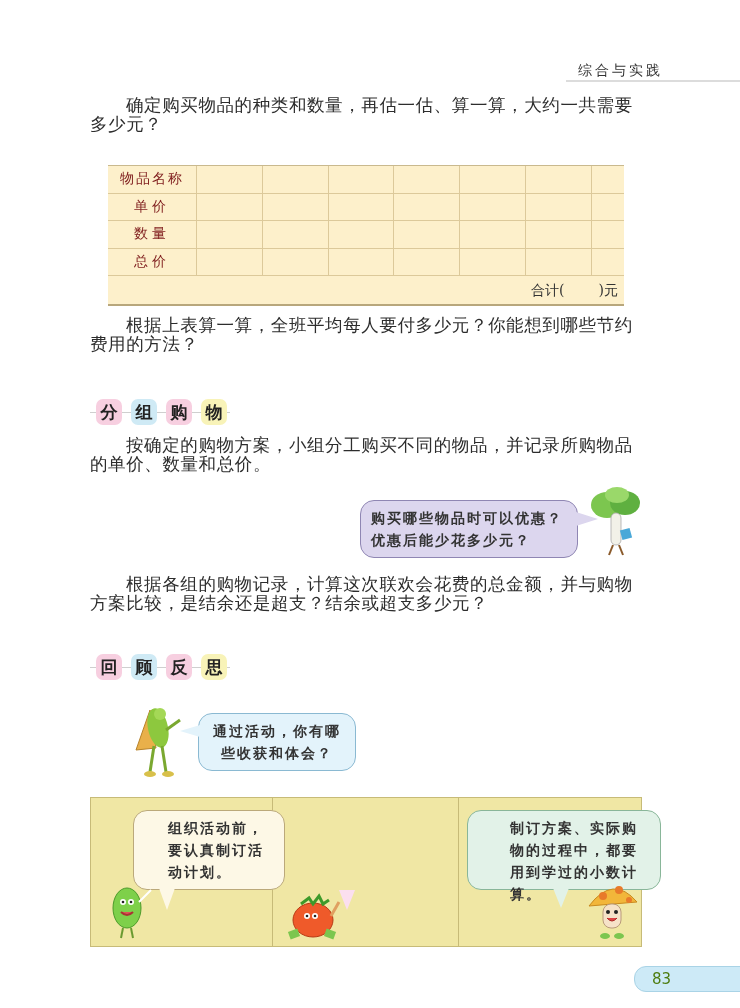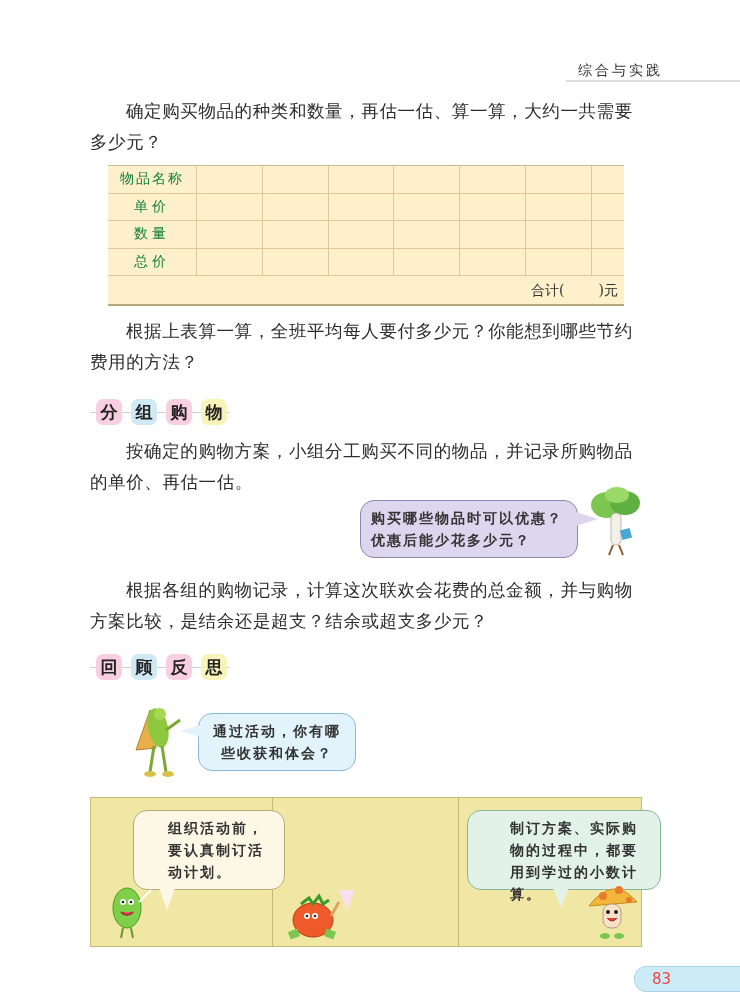--- a/index.html
+++ b/index.html
@@ -7,32 +7,32 @@
     width: 740px; height: 1008px; background: #ffffff; position: relative; overflow: hidden;
     font-family: "DejaVu Serif", "Liberation Serif", serif; color: #2b2b2b;
   }
   .header-section {
     position: absolute; left: 578px; top: 62px; font-size: 14px; letter-spacing: 3px; color: #333;
   }
   .header-rule {
     position: absolute; left: 566px; top: 80px; width: 174px; height: 2px; background: #dcdcdc;
   }
   .para {
-    position: absolute; left: 90px; width: 556px; font-size: 17.5px; line-height: 31px; letter-spacing: 0.6px;
+    position: absolute; left: 90px; width: 556px; font-size: 17.5px; line-height: 19px; letter-spacing: 0.6px;
     text-indent: 36px; color: #2d2d2d;
   }
   
   .plan-table {
     position: absolute; left: 108px; top: 165px; width: 516px; height: 138px; background: #fdf0cb;
     border-top: 1px solid #c9b98e; border-bottom: 2px solid #b8a77c;
   }
   .plan-table table { border-collapse: collapse; width: 100%; }
   .plan-table td {
     height: 26.5px; border-right: 1px solid #dcc99a; border-bottom: 1px solid #dcc99a; padding: 0;
-    font-size: 14px; text-align: center; letter-spacing: 4px; color: #15803d;
+    font-size: 14px; text-align: center; letter-spacing: 4px; color: #7f1d1d;
   }
   .plan-table td:last-child { border-right: none; }
   .plan-table td.label { width: 88px; }
   .total-line {
     position: absolute; right: 6px; bottom: 4px; font-size: 14px; color: #333;
   }
   .total-line .gap { display: inline-block; width: 34px; }
   
   .section-head { position: absolute; left: 96px; height: 32px; display: flex; align-items: center; }
   .section-head .line { position: absolute; left: -6px; top: 16px; width: 136px; height: 1px; background: #cfcfcf; }
@@ -62,21 +62,21 @@
     position: absolute; left: 90px; top: 797px; width: 550px; height: 148px; background: #f0e7a4;
     border: 1px solid #c7bb78;
   }
   .reflect .divider { position: absolute; top: 0; width: 1px; height: 100%; background: #c7bb78; }
   .page-tab {
     position: absolute; left: 634px; top: 966px; width: 120px; height: 24px; background: #cdeaf7;
     border-radius: 12px 0 0 12px; border: 1px solid #a9d3e6;
   }
   .page-num {
     position: absolute; left: 652px; top: 967px; font-family: "DejaVu Sans", "Liberation Sans", sans-serif;
-    font-size: 15px; line-height: 24px; color: #ef4444;
+    font-size: 15px; line-height: 24px; color: #4d7c0f;
   }
 </style>
 </head>
 <body>
 
 <div class="header-section">综合与实践</div>
 <div class="header-rule"></div>
 
 <div class="para" style="top:96px;">确定购买物品的种类和数量，再估一估、算一算，大约一共需要多少元？</div>
 
@@ -133,21 +133,21 @@
 <div class="para" style="top:316px;">根据上表算一算，全班平均每人要付多少元？你能想到哪些节约费用的方法？</div>
 
 <div class="section-head" style="top:396px;">
   <div class="line" style="width:140px;"></div>
   <div class="chip pink">分</div>
   <div class="chip blue">组</div>
   <div class="chip pink">购</div>
   <div class="chip yellow">物</div>
 </div>
 
-<div class="para" style="top:436px;">按确定的购物方案，小组分工购买不同的物品，并记录所购物品的单价、再估一估。</div>
+<div class="para" style="top:436px;">按确定的购物方案，小组分工购买不同的物品，并记录所购物品的单价、数量和总价。</div>
 
 <div class="bubble purple" style="left:360px; top:500px; width:196px; height:44px;">购买哪些物品时可以优惠？优惠后能少花多少元？</div>
 <div class="tail" style="left:576px; top:512px; border-top:7px solid transparent; border-bottom:7px solid transparent; border-left:22px solid #dcd6ee;"></div>
 <svg class="char" style="left:585px; top:485px;" width="60" height="75" viewBox="0 0 60 75">
   <ellipse cx="22" cy="20" rx="16" ry="13" fill="#7cc64f"></ellipse>
   <ellipse cx="40" cy="18" rx="15" ry="12" fill="#5fb040"></ellipse>
   <ellipse cx="32" cy="10" rx="12" ry="8" fill="#9ad86a"></ellipse>
   <rect x="26" y="28" width="10" height="32" rx="5" fill="#f2f1e8" stroke="#aaa" stroke-width="0.8"></rect>
   <rect x="36" y="44" width="10" height="10" fill="#4aa8d8" transform="rotate(-15 41 49)"></rect>
   <line x1="28" y1="60" x2="24" y2="70" stroke="#8a5a2a" stroke-width="2"></line>

